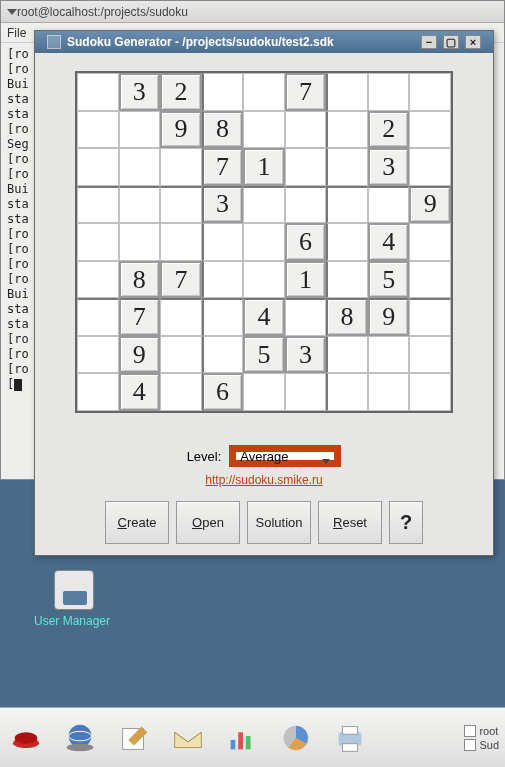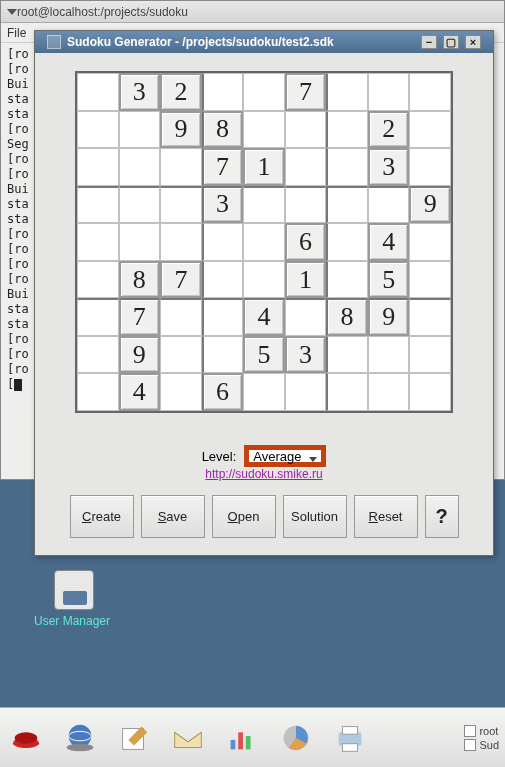--- a/index.html
+++ b/index.html
@@ -132,37 +132,38 @@
 
   .level-row {
     margin-top: 32px;
     display: flex;
     align-items: center;
     gap: 8px;
     font-size: 13px;
   }
   .level-select {
     height: 22px;
-    width: 82px;
+    width: 112px;
     background: #fff;
-    border: 5px solid #c2410c;
+    border: 7px solid #c2410c;
     display: flex;
     align-items: center;
     padding: 0 4px;
     position: relative;
   }
   .level-select .sel-caret {
     position: absolute; right: 4px; top: 7px;
     width: 0; height: 0;
     border-left: 4px solid transparent;
     border-right: 4px solid transparent;
     border-top: 5px solid #444;
   }
   .link {
-    color: #a21caf;
+    margin-top: 6px;
+    color: #c2410c;
     text-decoration: underline;
     font-size: 12px;
   }
   .button-row {
     margin-top: 14px;
     width: 100%;
     display: flex;
     gap: 7px;
     justify-content: center;
   }
@@ -357,23 +358,20 @@
         <span class="sel-caret"></span>
       </div>
     </div>
     <a class="link">http://sudoku.smike.ru</a>
 
     <div class="button-row">
       <div class="btn">
           <span><span class="uline">C</span><span>reate</span></span>
         </div>
       <div class="btn">
-          <span><span class="uline">S</span><span>ave</span></span>
-        </div>
-      <div class="btn">
           <span><span class="uline">O</span><span>pen</span></span>
         </div>
       <div class="btn">
           <span>Solution</span>
         </div>
       <div class="btn">
           <span><span class="uline">R</span><span>eset</span></span>
         </div>
       <div class="btn help">
           <span>?</span>

